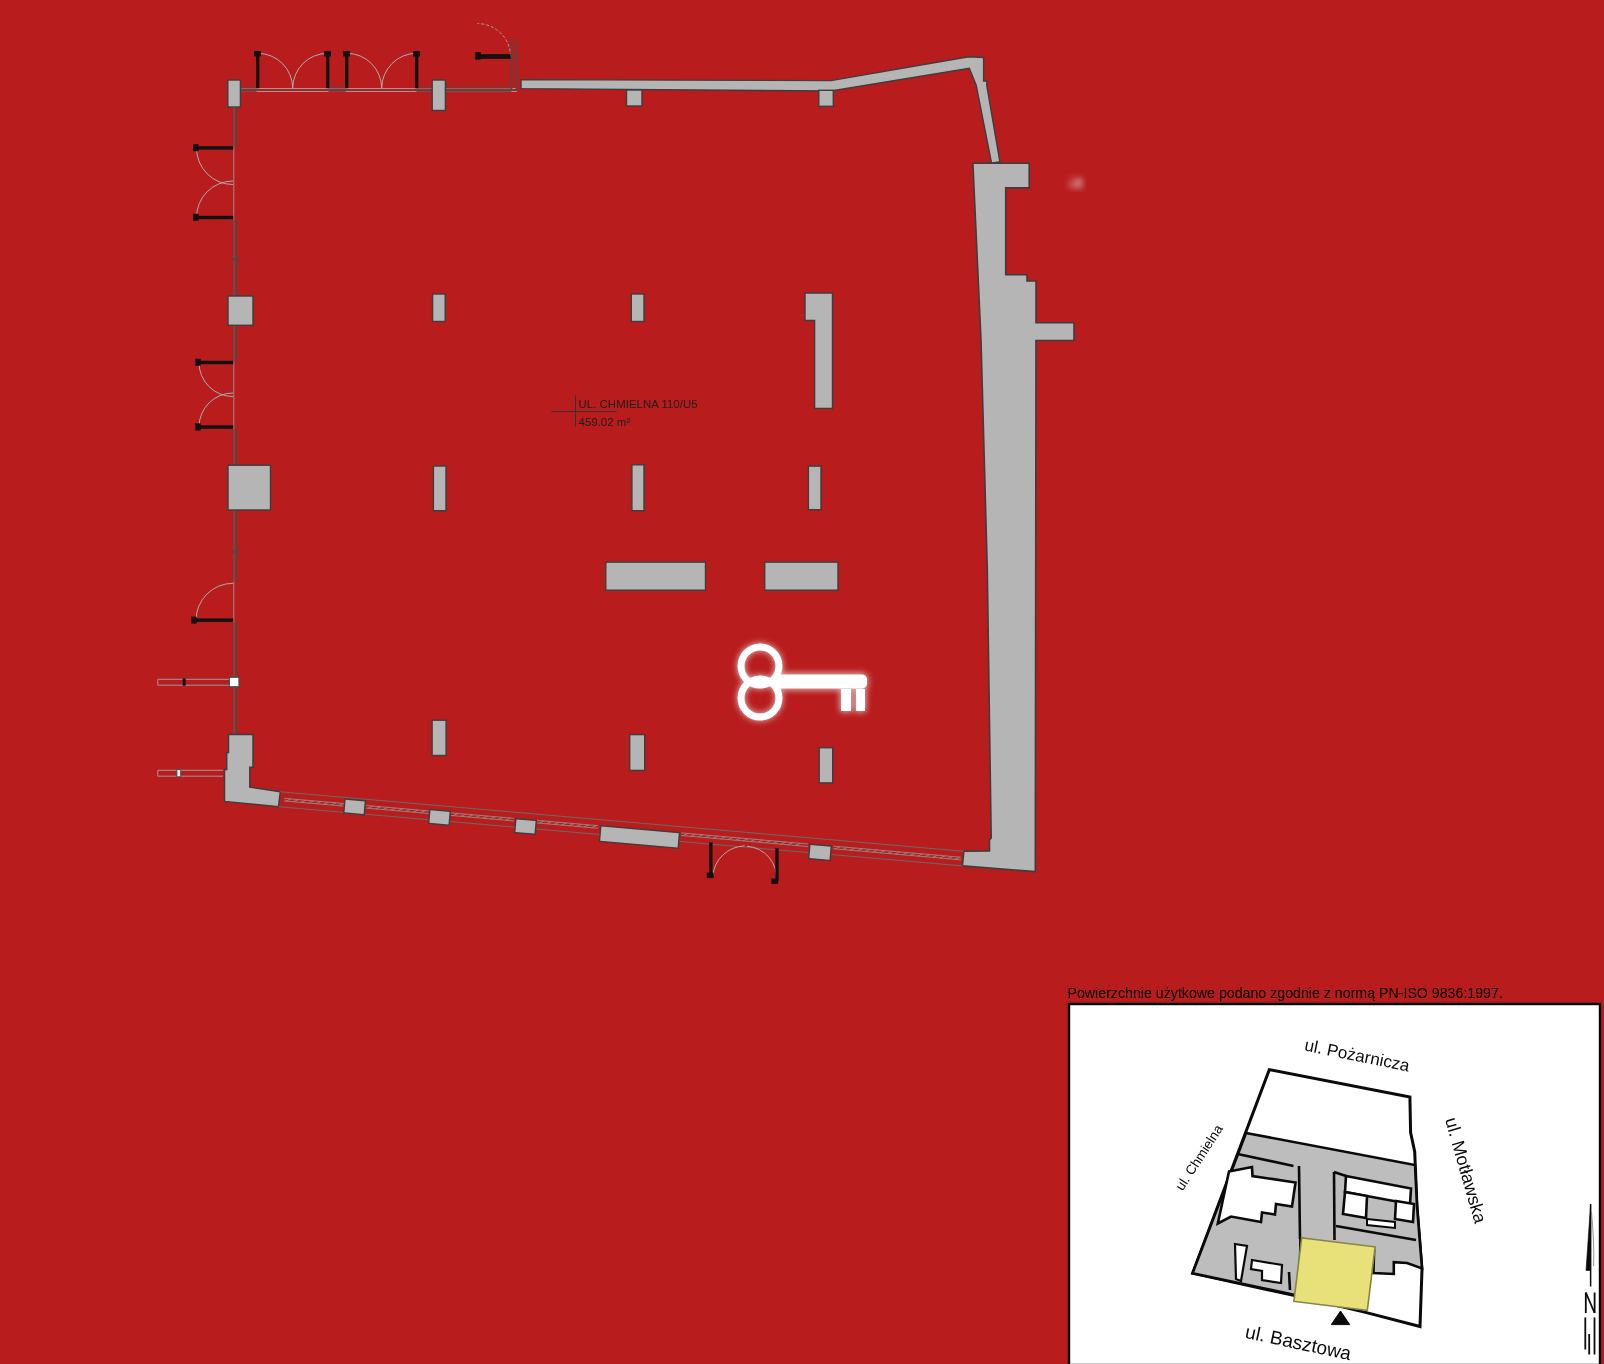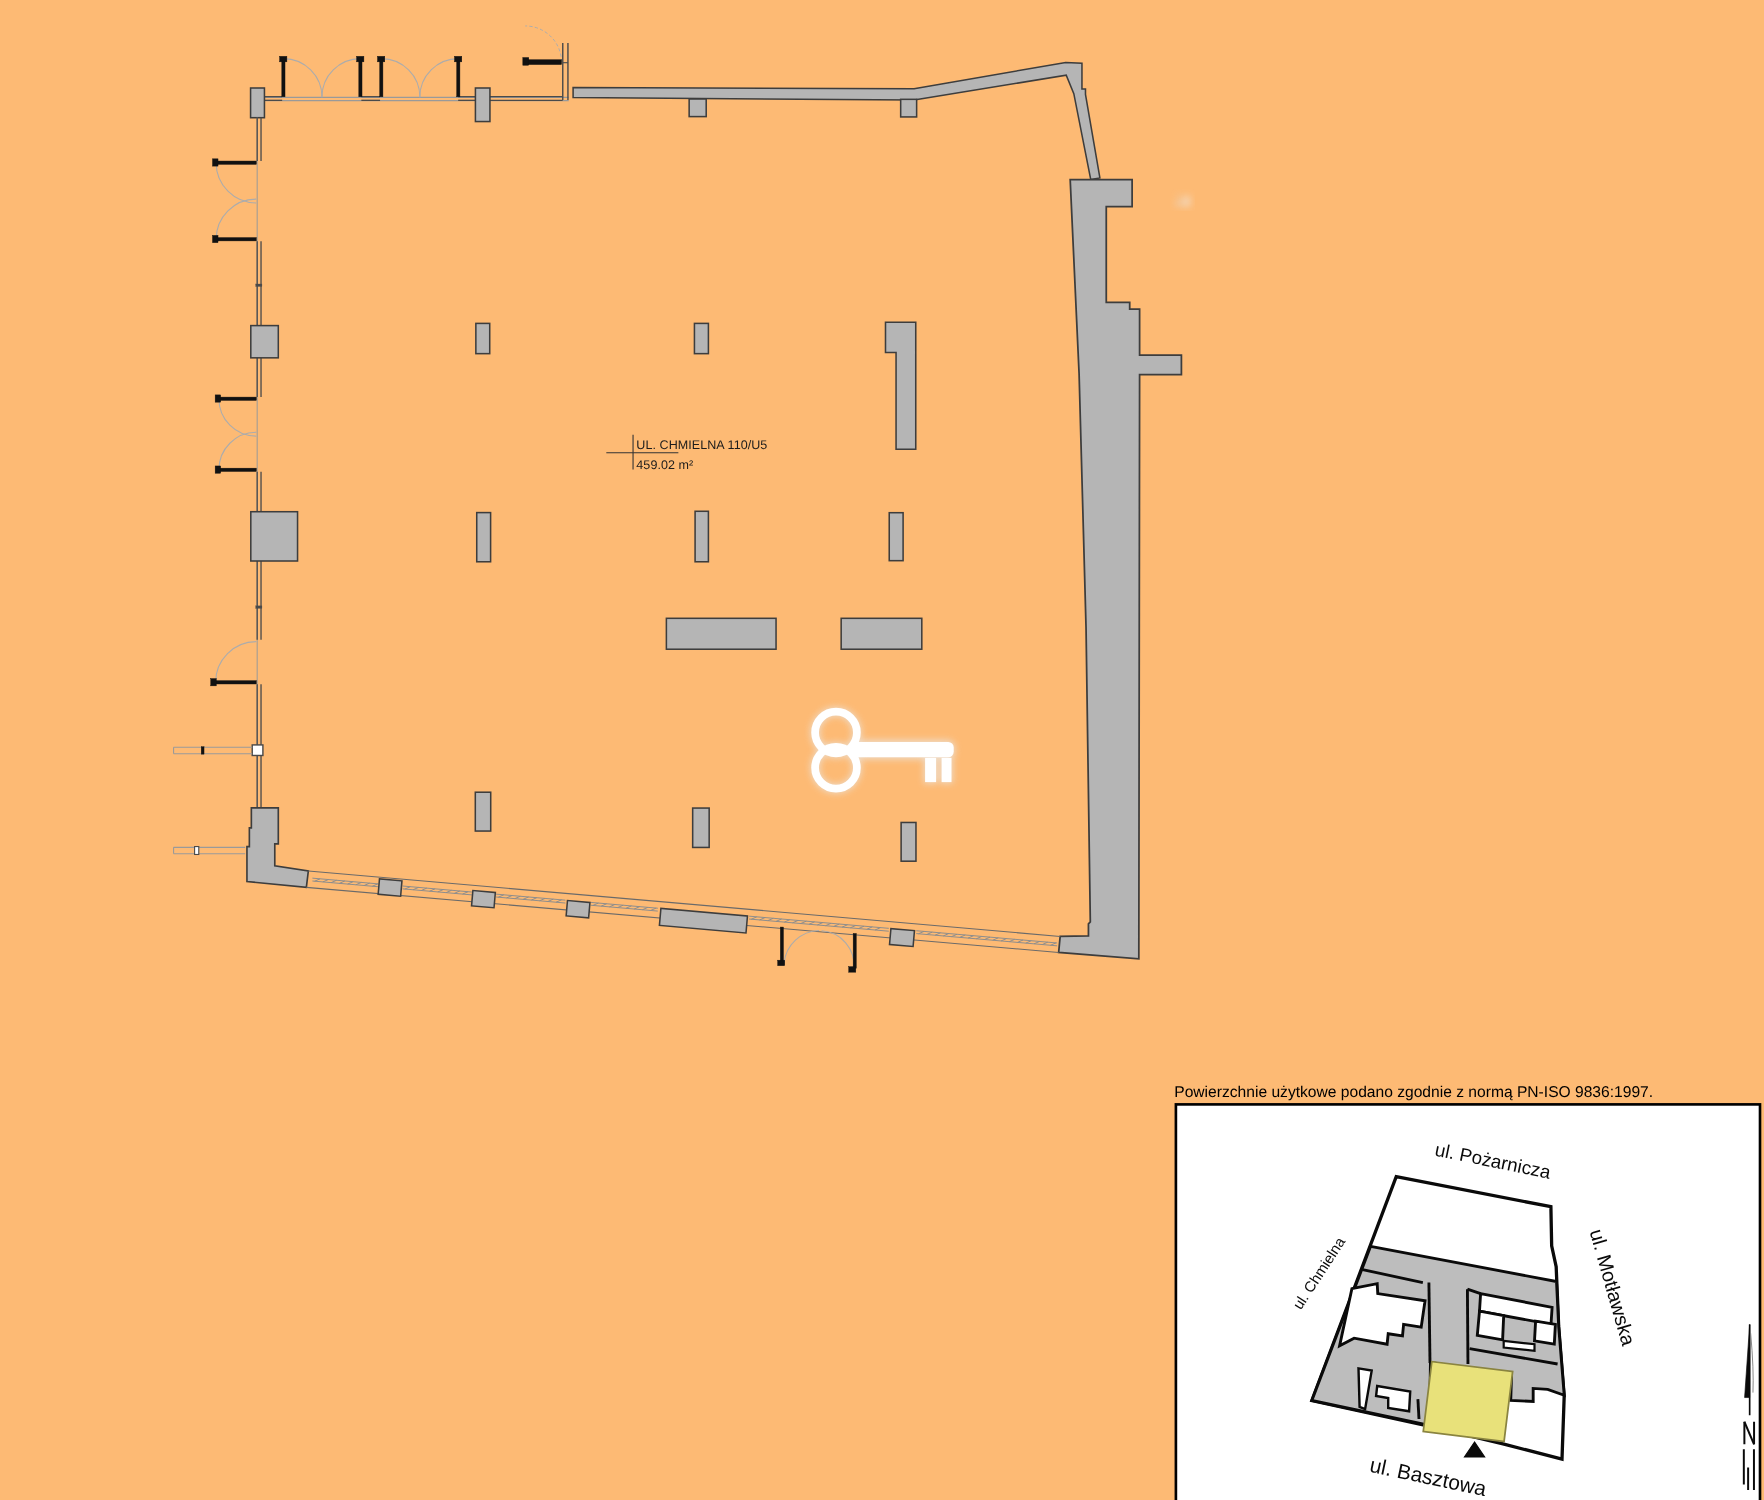--- a/index.html
+++ b/index.html
@@ -1,16 +1,16 @@
 <!DOCTYPE html>
 <html><head>
 <meta charset="utf-8">
 <style>
   html,body { margin:0; padding:0; background:#ffffff; }
-  #canvas { position:relative; width:1604px; height:1364px; background:#fdba74;
+  #canvas { position:relative; width:1604px; height:1364px; background:#b91c1c;
              font-family:"Liberation Sans", sans-serif; }
   svg text { font-family:"Liberation Sans", sans-serif; }
 </style>
 </head>
 <body>
 <div id="canvas">
 <svg width="1604" height="1364" viewBox="0 0 1604 1364" xmlns="http://www.w3.org/2000/svg">
 <defs>
 <filter id="wblur" x="-30%" y="-30%" width="160%" height="160%">
   <feGaussianBlur stdDeviation="3.2"></feGaussianBlur>

